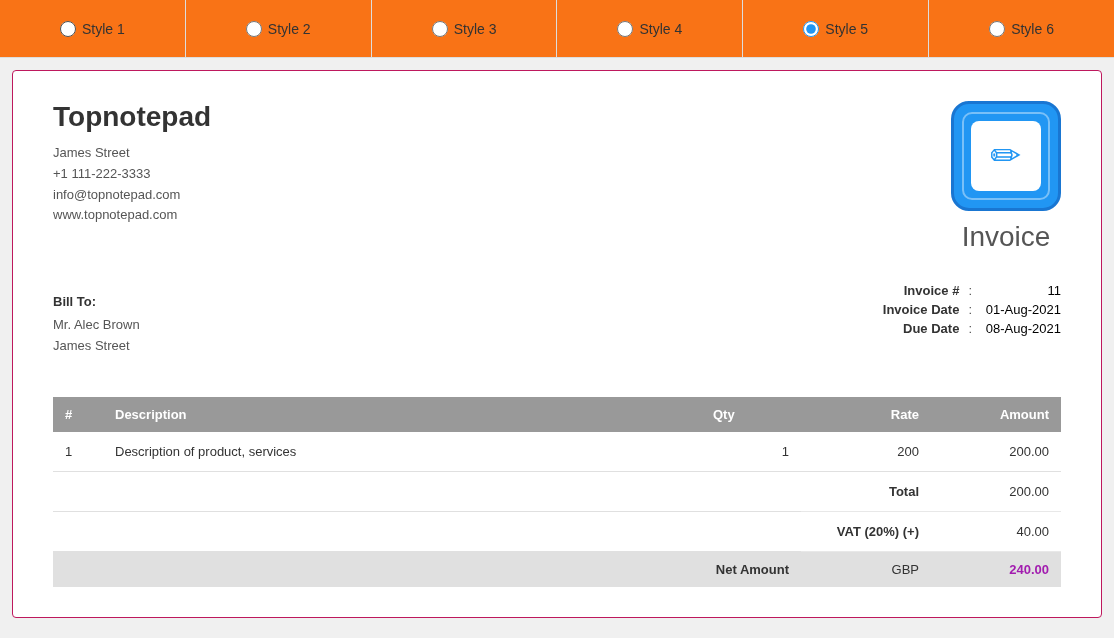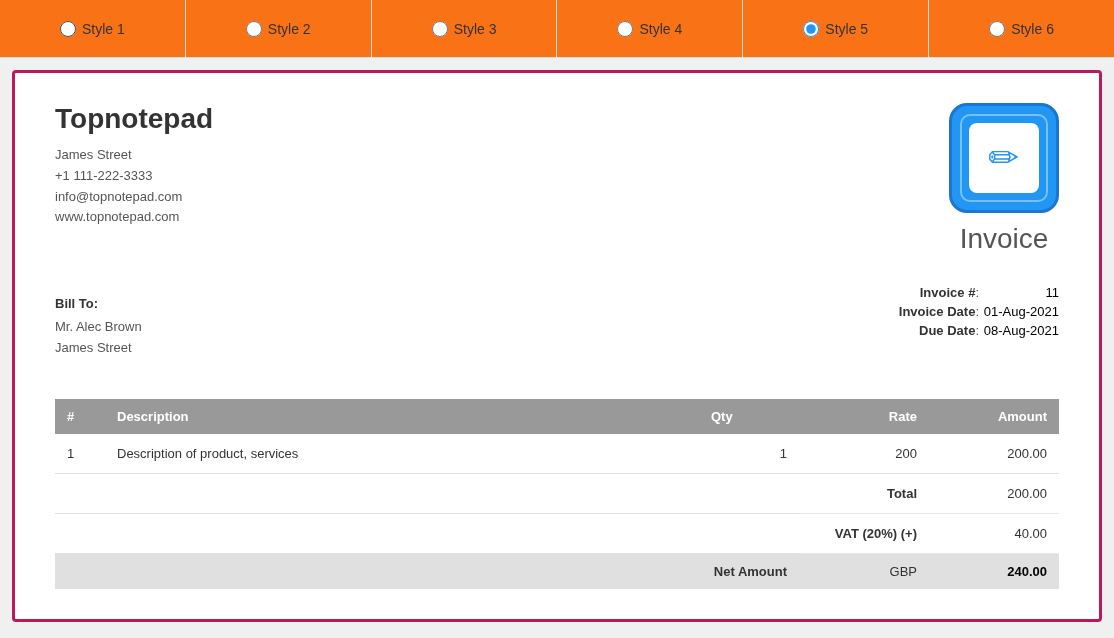--- a/index.html
+++ b/index.html
@@ -29,21 +29,21 @@
     .style-option input[type="radio"] {
       accent-color: #2196F3;
       width: 16px; height: 16px;
     }
 
     
     .invoice-card {
       background: #fff;
       margin: 12px;
       padding: 30px 40px 30px 40px;
-      border: 3px solid #be185d;
+      border: 1px solid #be185d;
       border-radius: 4px;
     }
 
     
     .invoice-header {
       display: flex;
       justify-content: space-between;
       align-items: flex-start;
       margin-bottom: 30px;
     }
@@ -91,21 +91,21 @@
     .invoice-meta {
       display: flex;
       justify-content: flex-end;
       margin-bottom: 20px;
     }
     .meta-table {
       font-size: 13px;
     }
     .meta-row {
       display: flex;
-      gap: 0;
+      gap: 9px;
       margin-bottom: 4px;
       align-items: center;
     }
     .meta-key {
       font-weight: bold;
       color: #333;
       min-width: 110px;
       text-align: right;
     }
     .meta-colon {
@@ -173,21 +173,21 @@
     .net-amount-row td.label {
       font-weight: bold;
       color: #333;
     }
     .net-amount-row td.currency {
       font-weight: normal;
       color: #333;
     }
     .net-amount-row td.amount {
       font-weight: bold;
-      color: #000000;
+      color: #a21caf;
     }
   </style>
 </head>
 <body>
 
 <div class="style-bar">
   <label class="style-option">
     <input type="radio" name="style" style="">
     <span>Style 1</span>
   </label>

